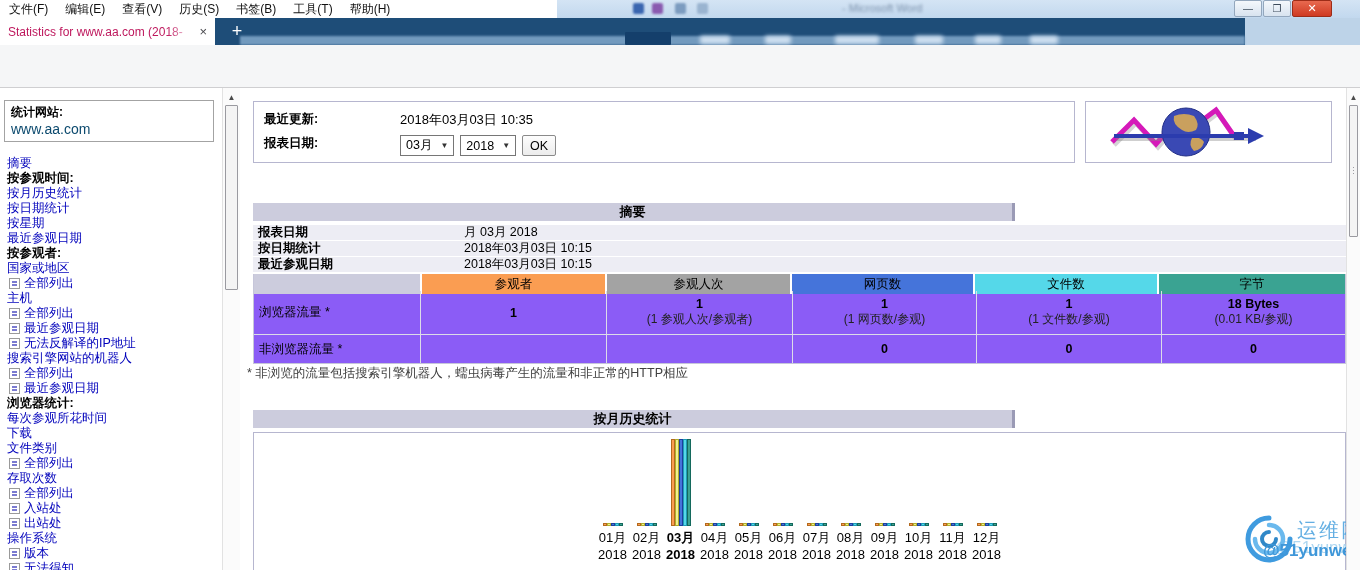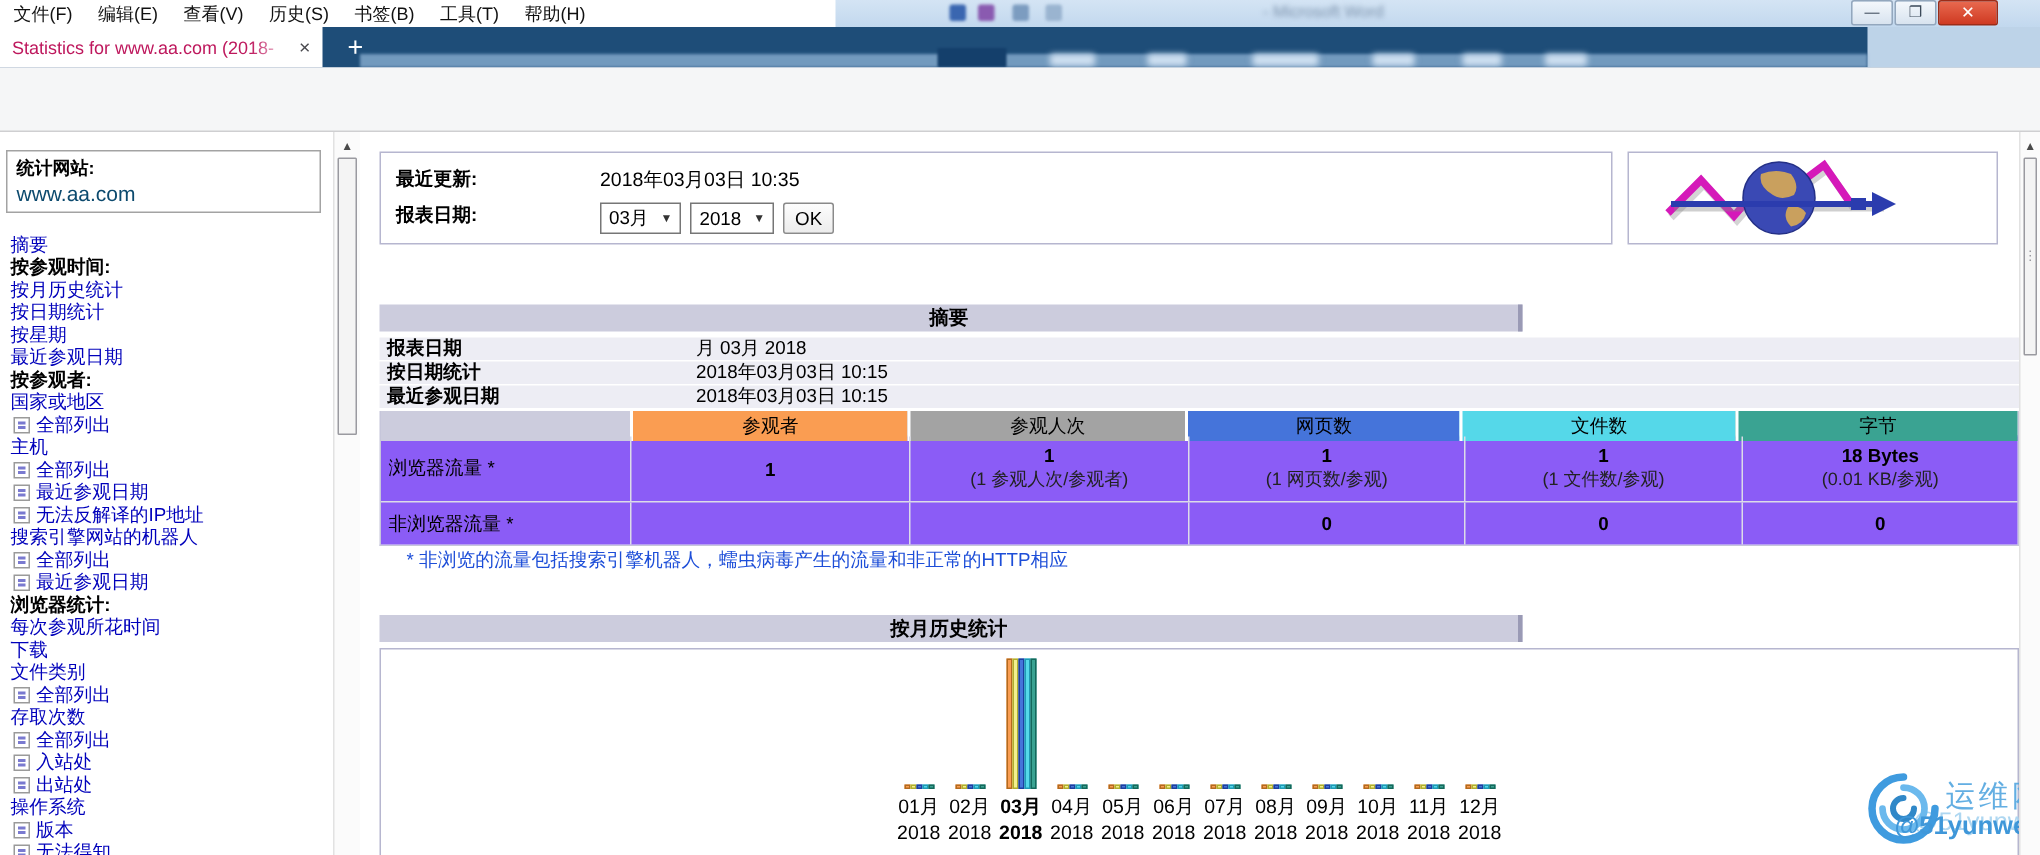--- a/index.html
+++ b/index.html
@@ -106,21 +106,21 @@
   .c-hits     { background:#55d8e9; width:184px; }
   .c-bytes    { background:#3aa392; width:182px; flex:1; }
   .trow { display:flex; background:#8b5cf6; }
   .trow .lab { width:166px; padding-left:5px; font-size:12.5px; display:flex; align-items:center; }
   .tcell { border-left:1px solid #dcdce8; display:flex; flex-direction:column; align-items:center; justify-content:center; }
   .tcell .big { font-weight:bold; font-size:12.5px; }
   .tcell .sub { font-size:12px; color:#222; }
   .w1 { width:186px; } .w2 { width:186px; } .w3 { width:184px; } .w4 { width:185px; } .w5 { flex:1; }
   #row-browser { height:44px; border-top:1px solid #dcdce8; }
   #row-nonbrowser { height:29px; border-top:1px solid #dcdce8; }
-  #footnote { position:absolute; left:31px; top:277px; font-size:12.5px; color:#1d4ed8; }
+  #footnote { position:absolute; left:7px; top:277px; font-size:12.5px; color:#404040; }
 
   #chartbox { left:13px; top:344px; width:1093px; height:150px; }
   #chart { position:absolute; left:0; right:0; top:4px; display:flex; justify-content:center; }
   .mcol { width:34px; display:flex; flex-direction:column; align-items:center; }
   .bars { height:89px; display:flex; align-items:flex-end; justify-content:center; }
   .bar { width:4px; border-style:solid; border-width:1px; }
   .bar.b1 { background:#fa9d52; border-color:#b36a1e; }
   .bar.b2 { background:#f3f08e; border-color:#b0ae2e; }
   .bar.b3 { background:#4574da; border-color:#1d3f9e; }
   .bar.b4 { background:#55d8e9; border-color:#1e9ab5; }

